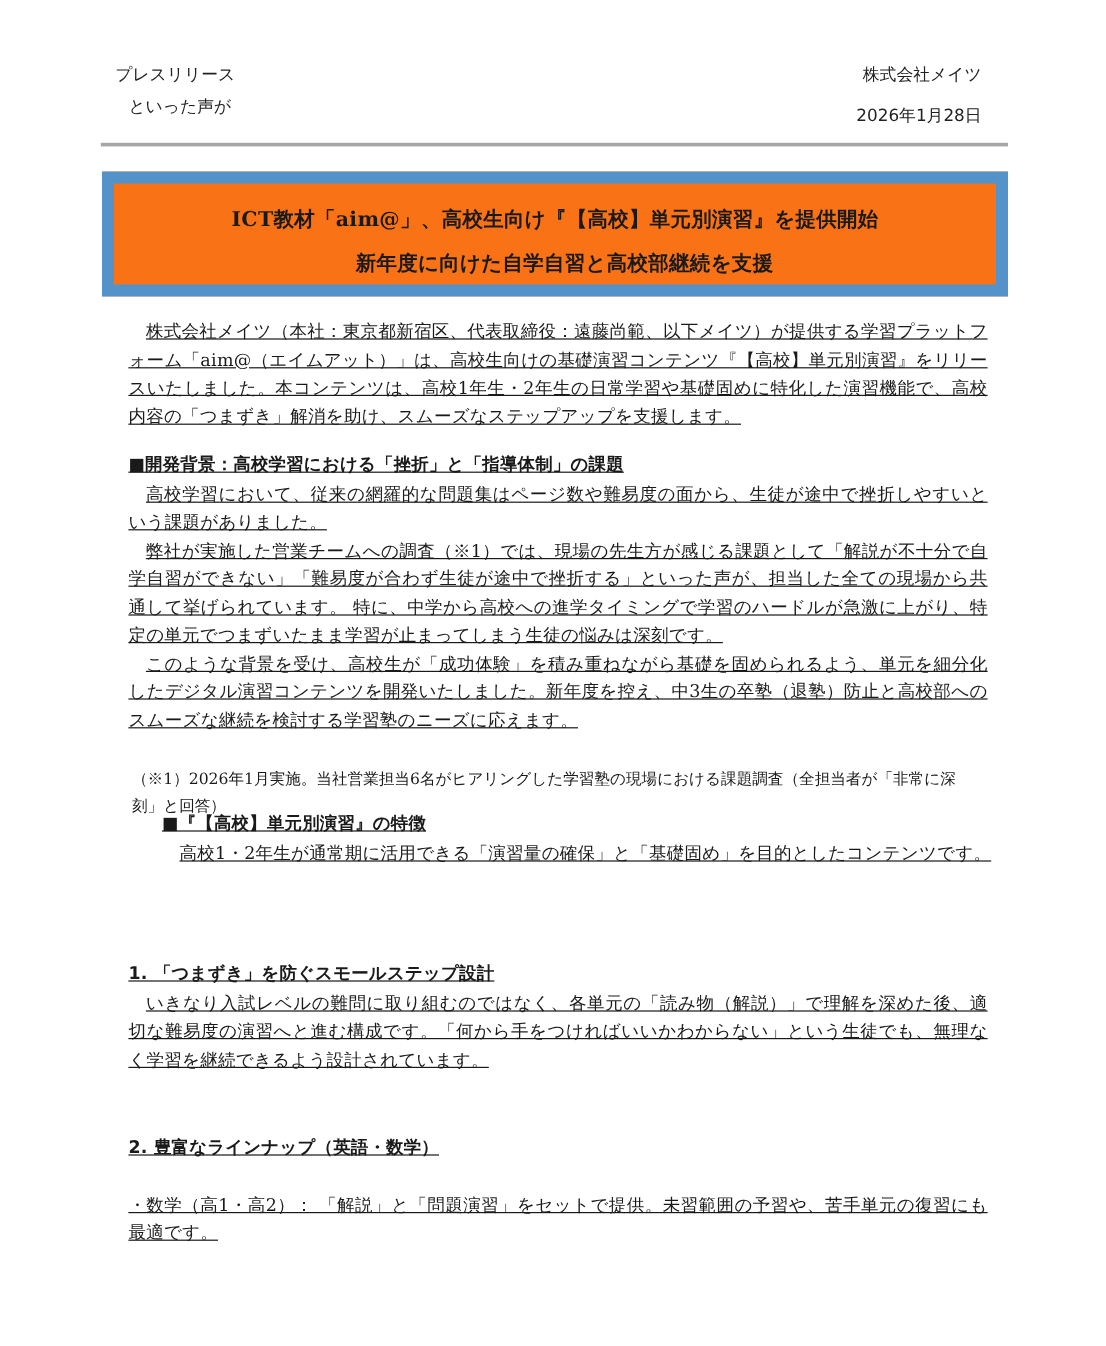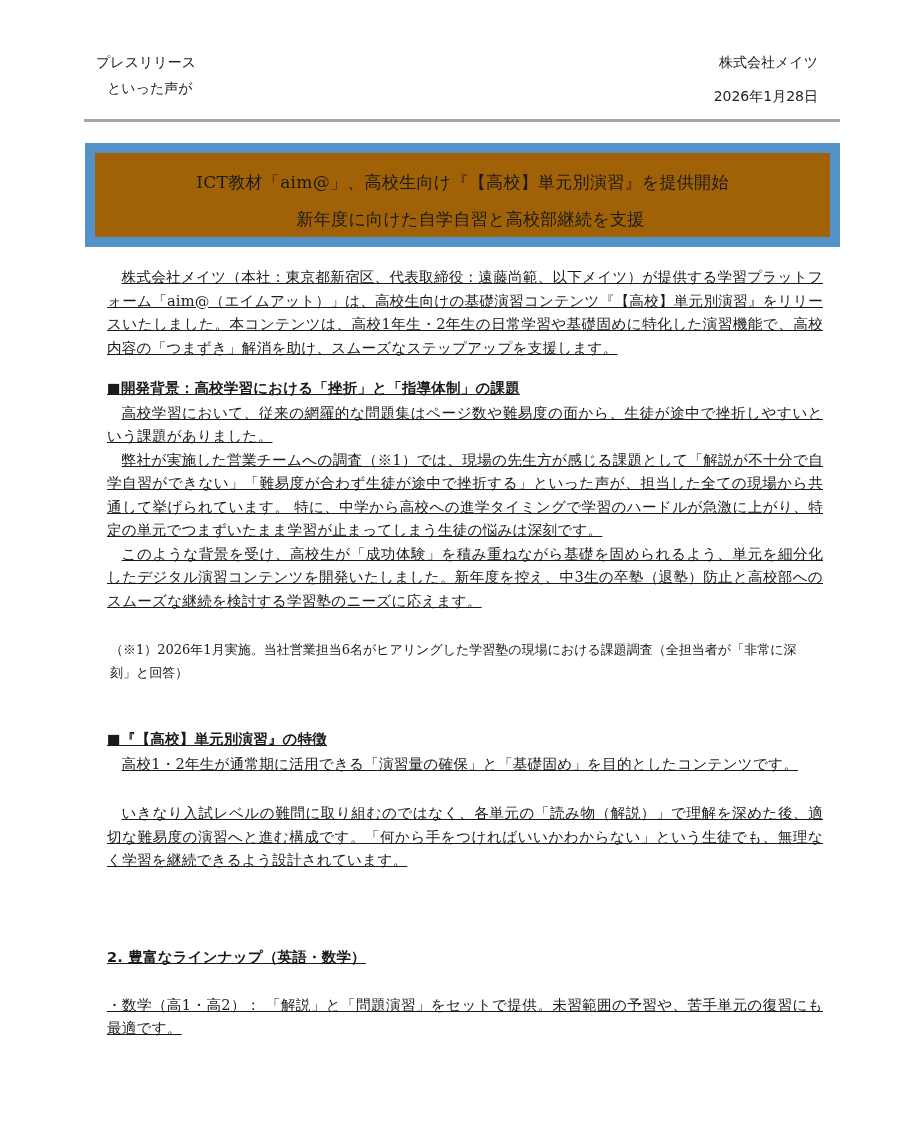--- a/index.html
+++ b/index.html
@@ -5,21 +5,21 @@
   html, body { margin:0; padding:0; background:#ffffff; }
   body { width:922px; height:1122px; position:relative; overflow:hidden;
          font-family:"DejaVu Serif","Liberation Serif",serif; color:#1a1a1a; }
   .hdr { position:absolute; font-family:"DejaVu Sans","Liberation Sans",sans-serif; font-size:14px; color:#222; }
   .hdr.l1 { left:96px; top:54px; }
   .hdr.l2 { left:107px; top:80px; }
   .hdr.r1 { right:104px; top:54px;font-family:Liberation Mono, monospace; }
   .hdr.r2 { right:104px; top:88px; }
   .rule { position:absolute; left:84px; top:119px; width:756px; height:3px; background:#a6a6a6; }
   .titlebox { position:absolute; left:85px; top:143px; width:735px; height:84px;
-              border:10px solid #5393c9; background:#a16207; text-align:center; }
+              border:10px solid #5393c9; background:#f97316; text-align:center;font-weight:bold; }
   .titlebox .t1 { margin-top:18px; font-size:17px; letter-spacing:0.3px; }
   .titlebox .t2 { margin-top:14px; font-size:17px; letter-spacing:0.3px;padding-left:16px; }
   .body { position:absolute; left:107px; width:716px; font-size:14.6px; line-height:23.5px; letter-spacing:0.2px;text-decoration:underline; }
   .body p { margin:0; text-indent:1em; text-align:justify; }
   .h { font-family:"DejaVu Sans","Liberation Sans",sans-serif; font-weight:bold; font-size:14.5px; margin:0; }
   .note { position:absolute; left:110px; width:712px; font-size:13px; line-height:23px; }
   .bullet { margin:0; }
 </style>
 </head>
 <body>
@@ -42,26 +42,27 @@
 
 <div class="body" style="top:377px;">
   <div class="h">■開発背景：高校学習における「挫折」と「指導体制」の課題</div>
   <p>高校学習において、従来の網羅的な問題集はページ数や難易度の面から、生徒が途中で挫折しやすいという課題がありました。</p>
   <p>弊社が実施した営業チームへの調査（※1）では、現場の先生方が感じる課題として「解説が不十分で自学自習ができない」「難易度が合わず生徒が途中で挫折する」といった声が、担当した全ての現場から共通して挙げられています。 特に、中学から高校への進学タイミングで学習のハードルが急激に上がり、特定の単元でつまずいたまま学習が止まってしまう生徒の悩みは深刻です。</p>
   <p>このような背景を受け、高校生が「成功体験」を積み重ねながら基礎を固められるよう、単元を細分化したデジタル演習コンテンツを開発いたしました。新年度を控え、中3生の卒塾（退塾）防止と高校部へのスムーズな継続を検討する学習塾のニーズに応えます。</p>
 </div>
 
 <div class="note" style="top:638px;">（※1）2026年1月実施。当社営業担当6名がヒアリングした学習塾の現場における課題調査（全担当者が「非常に深刻」と回答）</div>
 
-<div class="body" style="top:728px;">
+<div class="body" style="top:676px;margin-left:28px;">
   <div class="h">■『【高校】単元別演習』の特徴</div>
   <p>高校1・2年生が通常期に活用できる「演習量の確保」と「基礎固め」を目的としたコンテンツです。</p>
 </div>
 
 <div class="body" style="top:801px;">
+  <div class="h">1. 「つまずき」を防ぐスモールステップ設計</div>
   <p>いきなり入試レベルの難問に取り組むのではなく、各単元の「読み物（解説）」で理解を深めた後、適切な難易度の演習へと進む構成です。「何から手をつければいいかわからない」という生徒でも、無理なく学習を継続できるよう設計されています。</p>
 </div>
 
 <div class="body" style="top:918px;margin-top:28px;">
   <div class="h">2. 豊富なラインナップ（英語・数学）</div>
   <div style="height:23px;"></div>
   <p class="bullet" style="text-indent:0;">・数学（高1・高2）： 「解説」と「問題演習」をセットで提供。未習範囲の予習や、苦手単元の復習にも最適です。</p>
 </div>
 
 </body></html>

